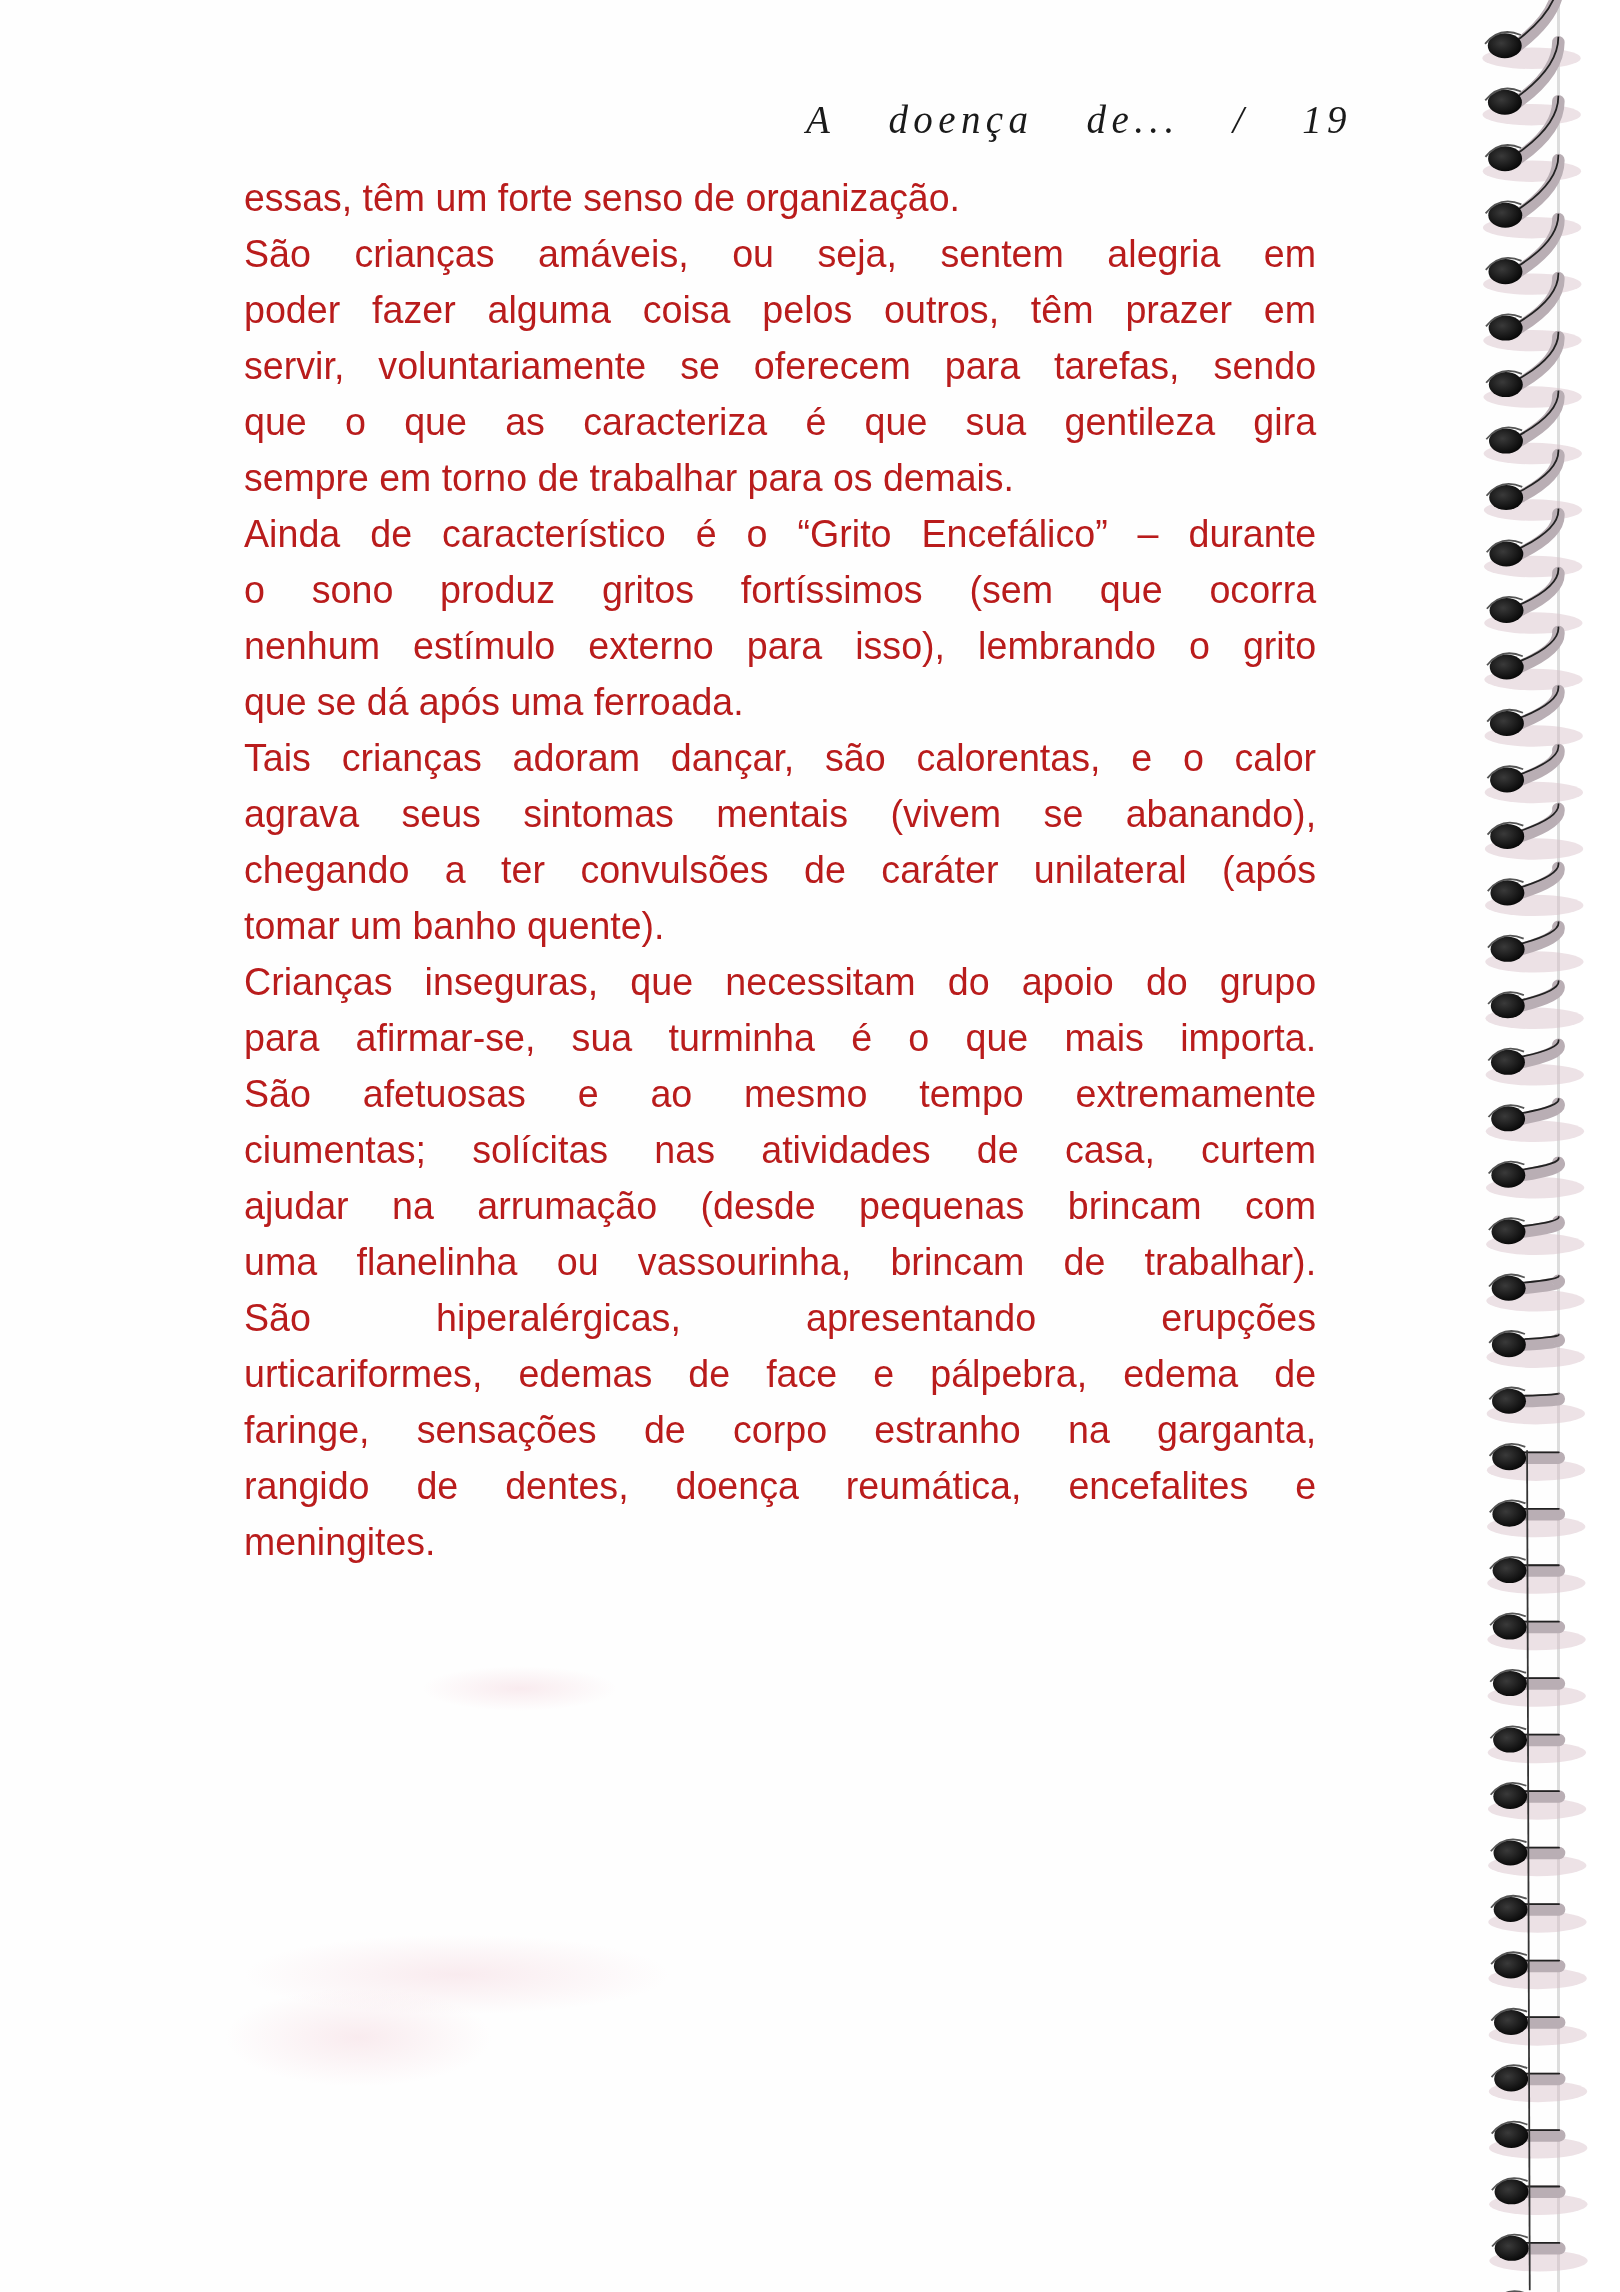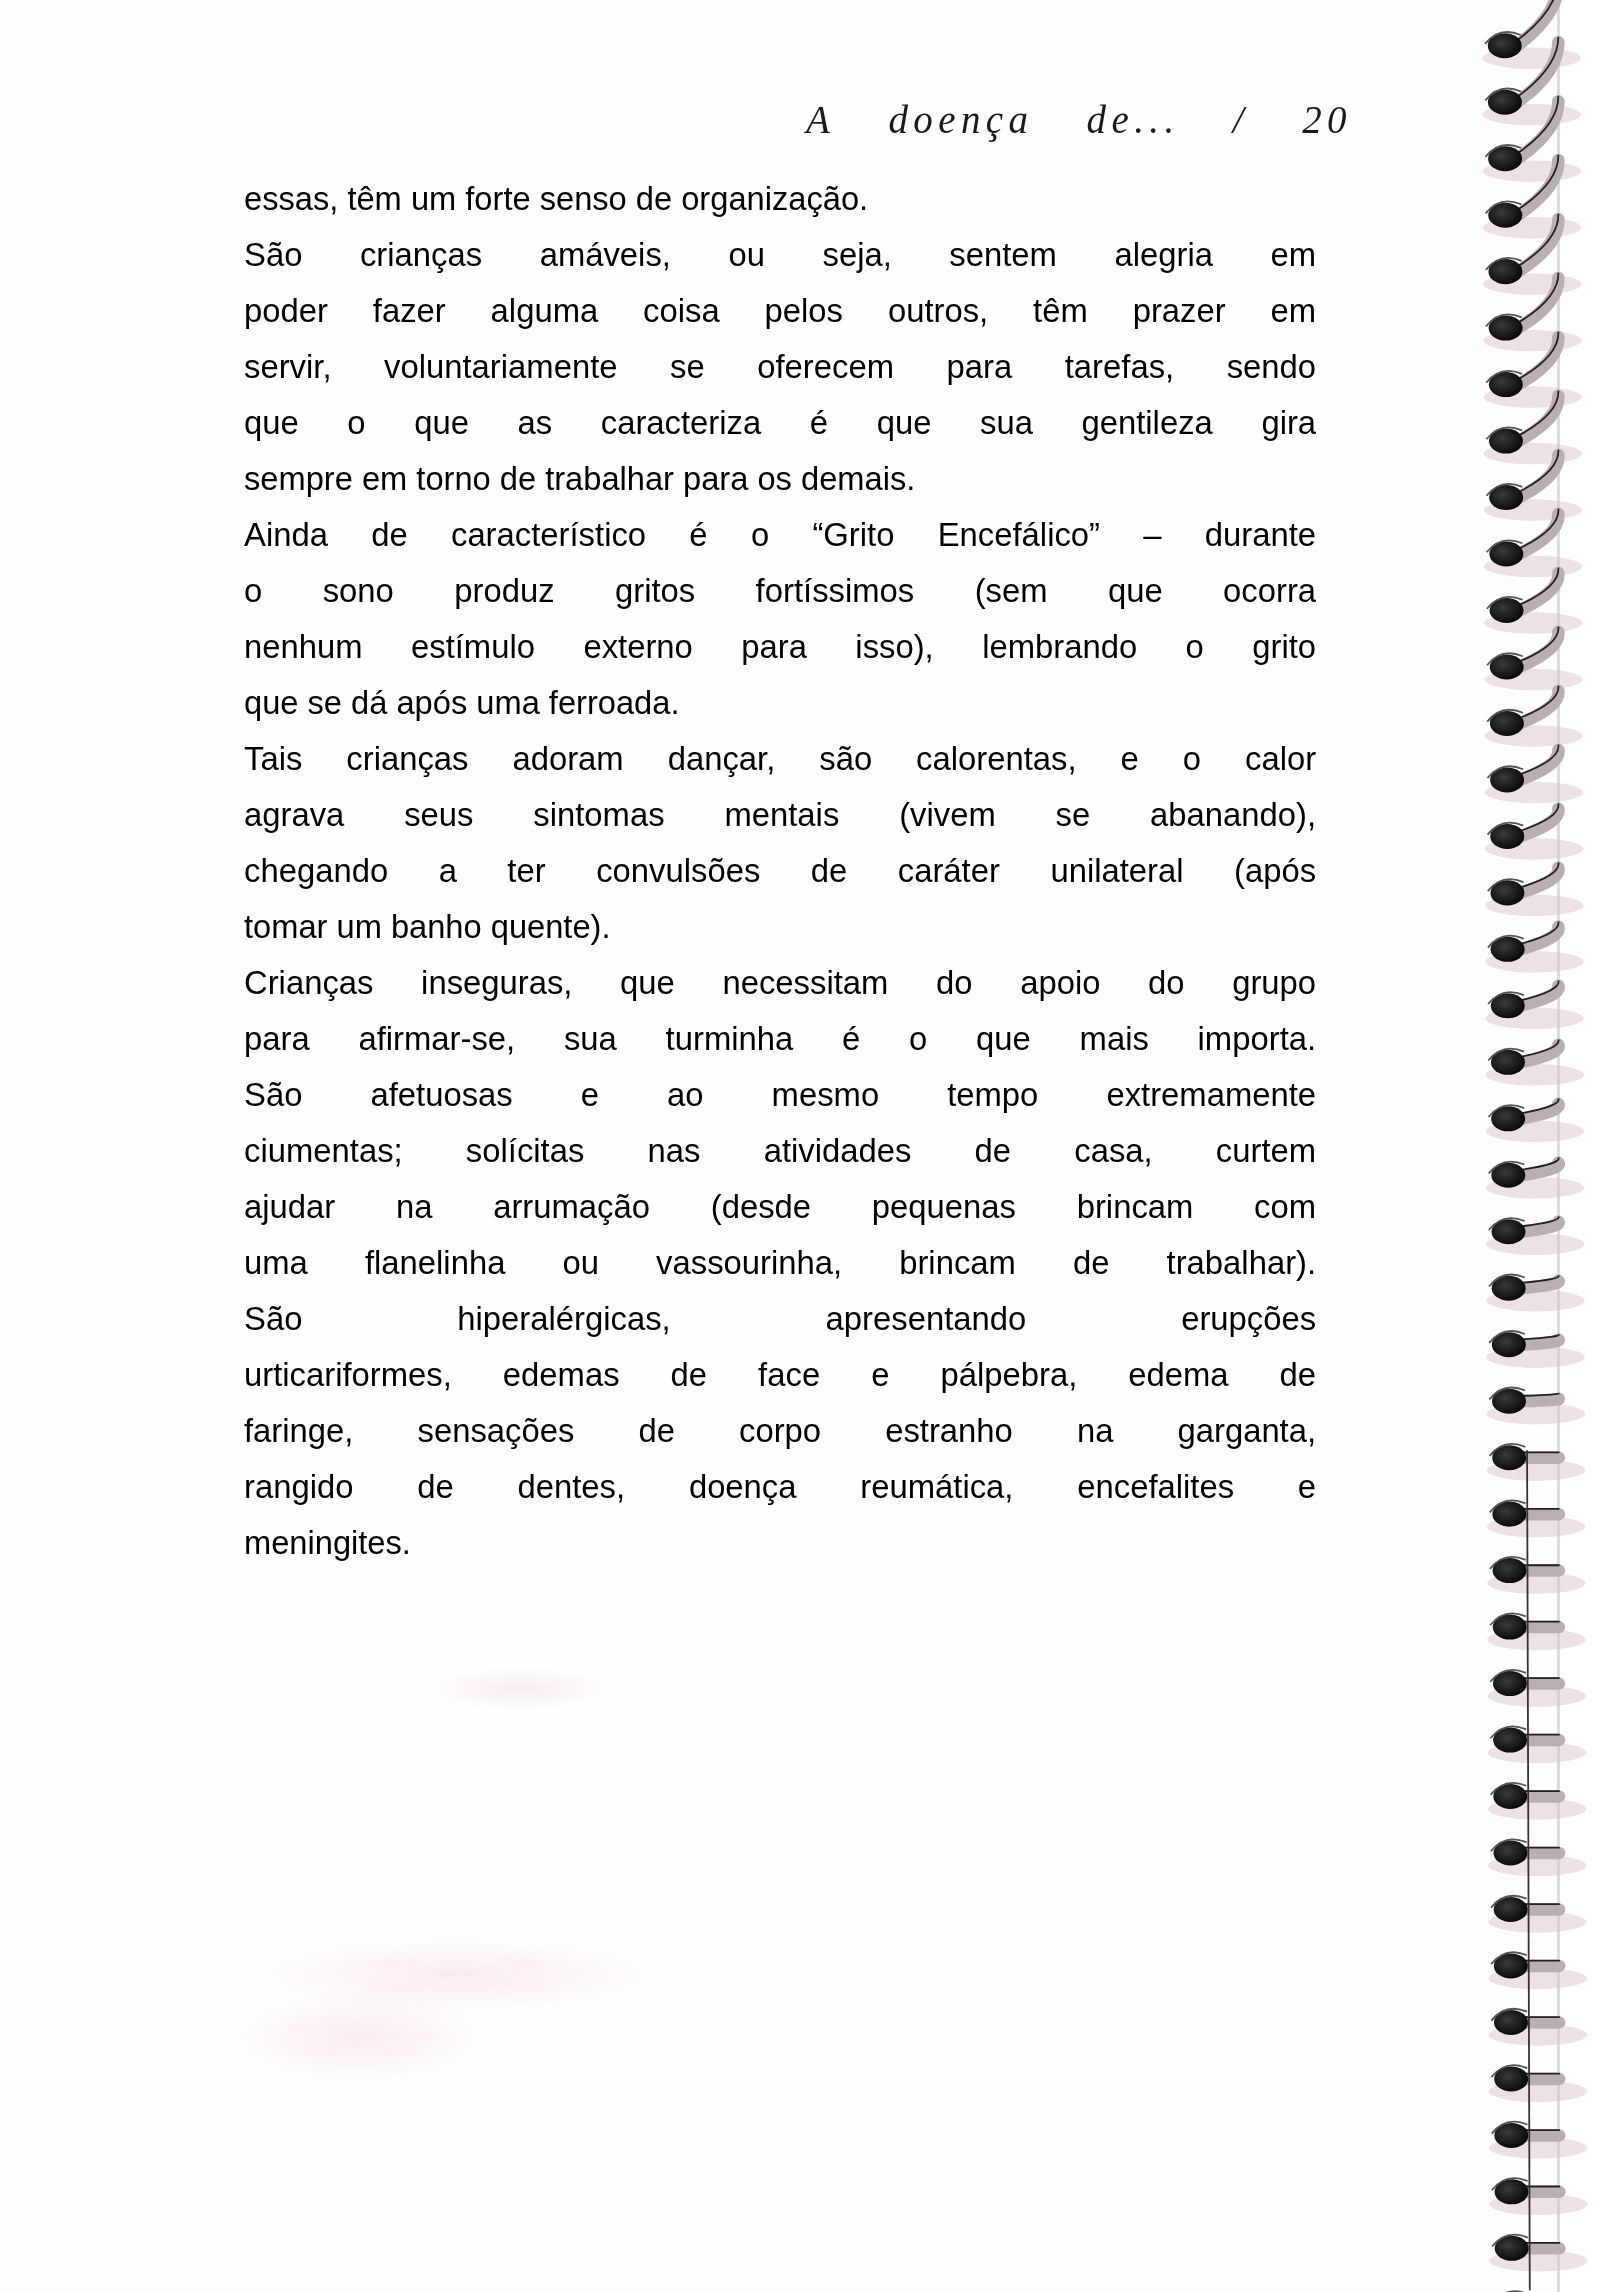--- a/index.html
+++ b/index.html
@@ -14,21 +14,21 @@
   }
   .running-head {
     position: absolute; top: 97px; left: 806px; width: 546px;
     font-family: "Liberation Serif", serif; font-style: italic;
     font-size: 39px; color: #1a1a1a; letter-spacing: 5.4px;
     display: flex; justify-content: space-between; align-items: baseline;
   }
   .running-head span { display: inline-block; }
   .body-text {
     position: absolute; top: 170px; left: 244px; width: 1111px;
-    color: #000000; font-size: 34px; line-height: 56px;
+    color: #b91c1c; font-size: 39px; line-height: 56px;
   }
   .line {
     display: block; white-space: nowrap; height: 56px;
     text-align: justify; text-align-last: justify;
     transform-origin: left center;
   }
   .line.last { text-align-last: left; }
   .smudge {
     position: absolute; border-radius: 50%;
     background: radial-gradient(ellipse at center, rgba(240,200,210,0.35), rgba(255,255,255,0) 70%);
@@ -43,21 +43,21 @@
 </head>
 <body>
 
 <div class="page">
 
   <div class="running-head">
     <span>A</span>
     <span>doença</span>
     <span>de...</span>
     <span>/</span>
-    <span>20</span>
+    <span>19</span>
   </div>
 
   <div class="body-text">
 
     <span class="line last" style="transform:scaleX(0.96)">essas, têm um forte senso de organização.</span>
 
     <span class="line" style="transform:scaleX(0.965)">São crianças amáveis, ou seja, sentem alegria em</span>
     <span class="line" style="transform:scaleX(0.965)">poder fazer alguma coisa pelos outros, têm prazer em</span>
     <span class="line" style="transform:scaleX(0.965)">servir, voluntariamente se oferecem para tarefas, sendo</span>
     <span class="line" style="transform:scaleX(0.965)">que o que as caracteriza é que sua gentileza gira</span>

